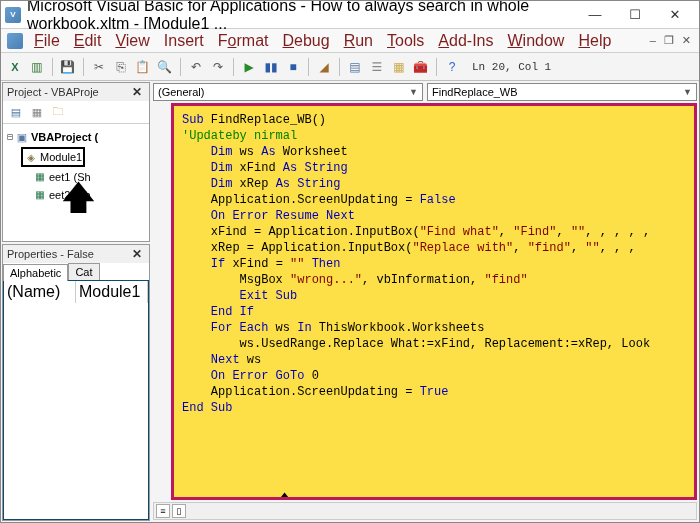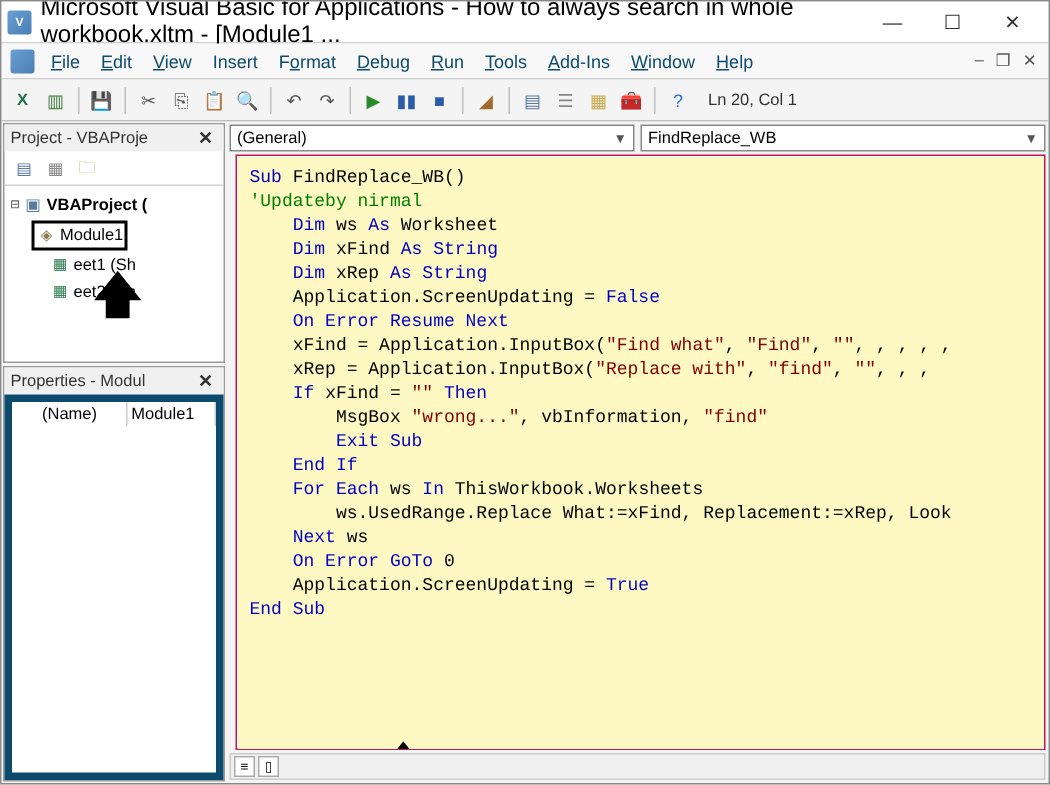--- a/index.html
+++ b/index.html
@@ -8,33 +8,33 @@
   
   .titlebar { height: 28px; background: #fff; display: flex; align-items: center; padding: 0 4px; border-bottom: 1px solid #d0d0d0; }
   .titlebar .app-icon { width: 16px; height: 16px; background: linear-gradient(135deg,#6a9fd4,#4a7fb4); margin-right: 6px; border-radius: 2px; display: flex; align-items: center; justify-content: center; color:#fff; font-size:8px; font-weight:bold;}
   .titlebar .title { flex: 1; font-size: 16px; color: #000000; }
   .winbtns { display: flex; }
   .winbtn { width: 40px; height: 26px; display: flex; align-items: center; justify-content: center; font-size: 13px; font-family: sans-serif; color:#333;}
   
   
   .menubar { height: 24px; background: #f8f8f8; display: flex; align-items: center; padding: 0 2px; border-bottom: 1px solid #d0d0d0; }
   .menubar .menu-icon { width:16px; height:16px; background:linear-gradient(135deg,#6a9fd4,#4a7fb4); margin:0 4px; border-radius:2px;}
-  .menuitem { padding: 3px 7px 3px 7px; font-size: 12px; color: #0c4a6e; }
+  .menuitem { padding: 3px 7px 3px 7px; font-size: 16px; color: #7f1d1d; }
   .menuitem u { text-decoration: underline; }
   .mdi-btns { margin-left:auto; display:flex; gap:8px; padding-right:6px; font-size:11px; color:#555;}
   
   
   .toolbar { height: 28px; background: #f4f4f4; display: flex; align-items: center; padding: 0 4px; border-bottom: 1px solid #c0c0c0; gap: 2px; }
   .tbtn { width: 20px; height: 20px; display: flex; align-items: center; justify-content: center; font-size: 12px; color:#555; border:1px solid transparent; border-radius:2px;}
   .tsep { width: 1px; height: 18px; background: #c0c0c0; margin: 0 3px; }
   .excel-ic { color:#217346; font-weight:bold; font-size:11px;}
   .save-ic { color:#2a5caa;}
   .play-ic { color:#2a8a2a;}
   .stop-ic { color:#2a5caa;}
-  .status-text { margin-left: 8px; font-size: 11px; color:#333;}
+  .status-text { margin-left: 8px; font-size: 11px; color:#333;font-family:Liberation Mono, monospace;}
   
   
   .main { flex:1; display:flex; overflow:hidden;}
   
   
   .leftcol { width:150px; display:flex; flex-direction:column; background:#f4f4f4;}
   .pane { border:1px solid #999; margin:1px; background:#fff; display:flex; flex-direction:column;}
   .pane-title { background:#f0f0f0; font-size:11px; padding:2px 4px; display:flex; align-items:center; color:#333; font-weight:normal;}
   .pane-title .x { margin-left:auto; font-weight:bold; font-size:12px; cursor:pointer; padding:0 3px;}
   .pane-tb { padding:3px 4px; display:flex; gap:3px; border-bottom:1px solid #d0d0d0;}
@@ -50,30 +50,30 @@
   .mod-ic::before { content:"◈"; color:#8a7a4a; font-size:10px;}
   .vba-ic::before { content:"▣"; color:#5a7aa4; font-size:11px;}
   
   .arrow-ann { position:absolute; font-size:34px; color:#000; line-height:1; pointer-events:none;}
   
   .prop-combo { display:flex; padding:2px;}
   .prop-combo select { width:100%; font-size:11px; border:1px solid #999;}
   .prop-tabs { display:flex; font-size:11px;}
   .prop-tab { border:1px solid #999; padding:2px 6px; background:#fff; border-bottom:none; position:relative; top:1px;}
   .prop-tab.inactive { background:#eee; top:0;}
-  .prop-grid { border:5px solid #0c4a6e; flex:1; font-size:11px;padding-left:17px;}
+  .prop-grid { border:1px solid #0c4a6e; flex:1; font-size:16px;}
   .prop-row { display:flex;}
   .prop-cell { border-right:1px solid #ccc; padding:2px 3px; flex:1;}
   
   
   .codearea { flex:1; display:flex; flex-direction:column; background:#f4f4f4; position:relative;}
   .code-dd-row { display:flex; padding:2px; gap:4px;}
   .code-dd { flex:1; background:#fff; border:1px solid #888; padding:2px 4px; font-size:11px; display:flex; align-items:center;}
   .code-dd .caret { margin-left:auto; font-size:9px; color:#555;}
-  .code-box { flex:1; margin:0 2px 2px 6px; border:1px solid #be185d; background:#fef9c3; overflow:auto; position:relative;}
+  .code-box { flex:1; margin:0 2px 2px 20px; border:3px solid #be185d; background:#fde047; overflow:auto; position:relative;}
   .code-inner { padding:6px 8px; font-family:Consolas,"Courier New",monospace; font-size:12px; line-height:16px; white-space:pre; color:#000;}
   .kw { color:#0000c0;}
   .cm { color:#008000;}
   .st { color:#800000;}
   .code-foot { height:18px; margin:0 2px 2px 2px; background:#f0f0f0; border:1px solid #ccc; display:flex; align-items:center; gap:2px; padding:0 2px;}
   .foot-btn { width:14px; height:14px; border:1px solid #aaa; background:#fff; font-size:9px; display:flex; align-items:center; justify-content:center;}
   .arrow2 { position:absolute; left:90px; bottom:-34px; font-size:40px; color:#000; pointer-events:none; line-height:1;}
   
   .pane.project { height:160px; position:relative;}
   .pane.props { flex:1;}
@@ -175,22 +175,26 @@
               <span class="node-ic sheet-ic"></span>
               <span>eet2 (Sh</span>
             </div>
         </div>
         <div class="arrow-ann" style="left:58px; top:56px;">🡅</div>
       </div>
     </div>
 
     <div class="pane props">
       <div class="pane-title">
-        <span>Properties - Modul</span>
+        <span>Properties - False</span>
         <span class="x">✕</span>
+      </div>
+      <div class="prop-tabs">
+        <div class="prop-tab">Alphabetic</div>
+        <div class="prop-tab inactive">Cat</div>
       </div>
       <div class="prop-grid">
         <div class="prop-row">
           <div class="prop-cell">(Name)</div>
           <div class="prop-cell">Module1</div>
         </div>
       </div>
     </div>
   </div>
 

